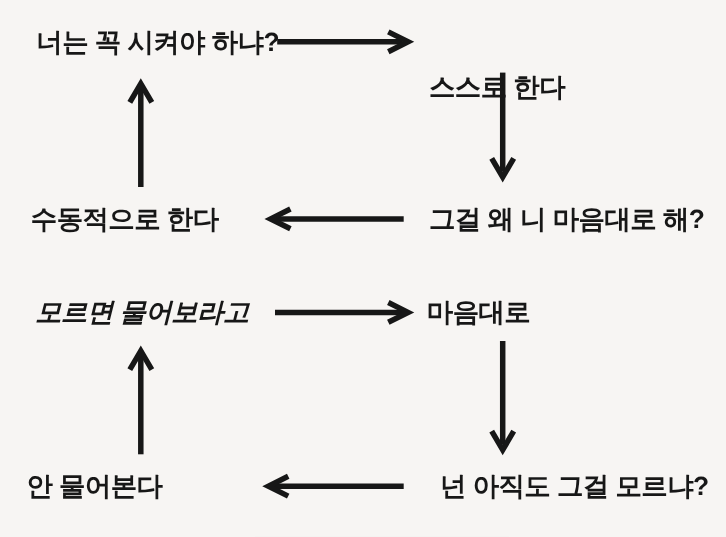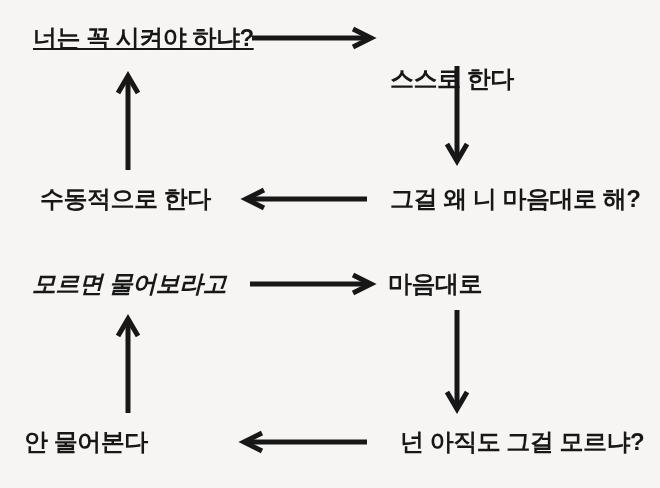--- a/index.html
+++ b/index.html
@@ -77,27 +77,27 @@
     <g>
       <line x1="367" y1="442" x2="248" y2="442"></line>
       <polyline points="262,433 244,442 262,451"></polyline>
     </g>
     <g>
       <line x1="128" y1="413" x2="128" y2="323"></line>
       <polyline points="118,336 128,319 138,336"></polyline>
     </g>
   </svg>
 
-  <div class="node" style="left:33px;  top:38px;text-decoration:underline;">너는 꼭 시켜야 하냐?</div>
+  <div class="node" style="left:33px;  top:38px;">너는 꼭 시켜야 하냐?</div>
 
   <div class="node" style="left:390px; top:38px;margin-top:41px;">스스로 한다</div>
 
   <div class="node" style="left:390px; top:199px;">그걸 왜 니 마음대로 해?</div>
 
-  <div class="node" style="left:40px;  top:199px;">수동적으로 한다</div>
+  <div class="node" style="left:28px;  top:199px;">수동적으로 한다</div>
 
   <div class="node" style="left:32px;  top:284px;font-style:italic;">모르면 물어보라고</div>
 
   <div class="node" style="left:388px; top:284px;">마음대로</div>
 
   <div class="node" style="left:400px; top:442px;">넌 아직도 그걸 모르냐?</div>
 
   <div class="node" style="left:24px;  top:442px;">안 물어본다</div>
 
 </div>

